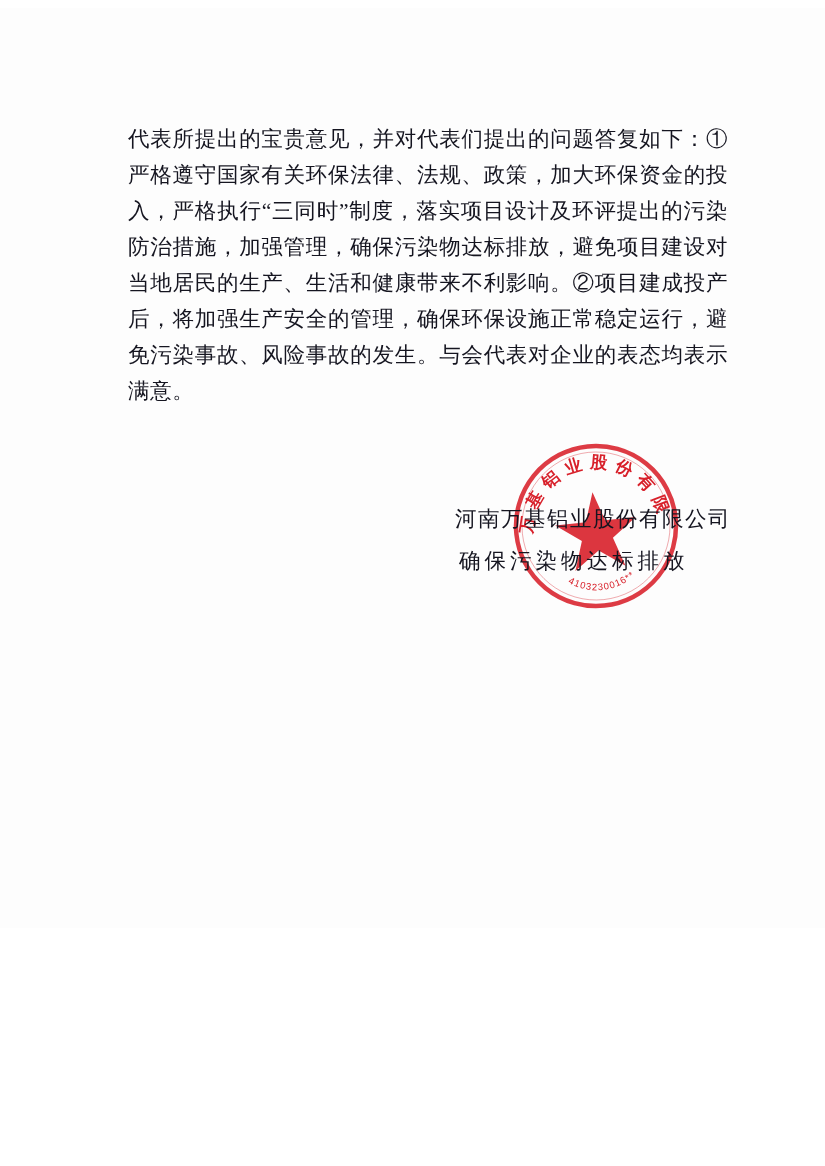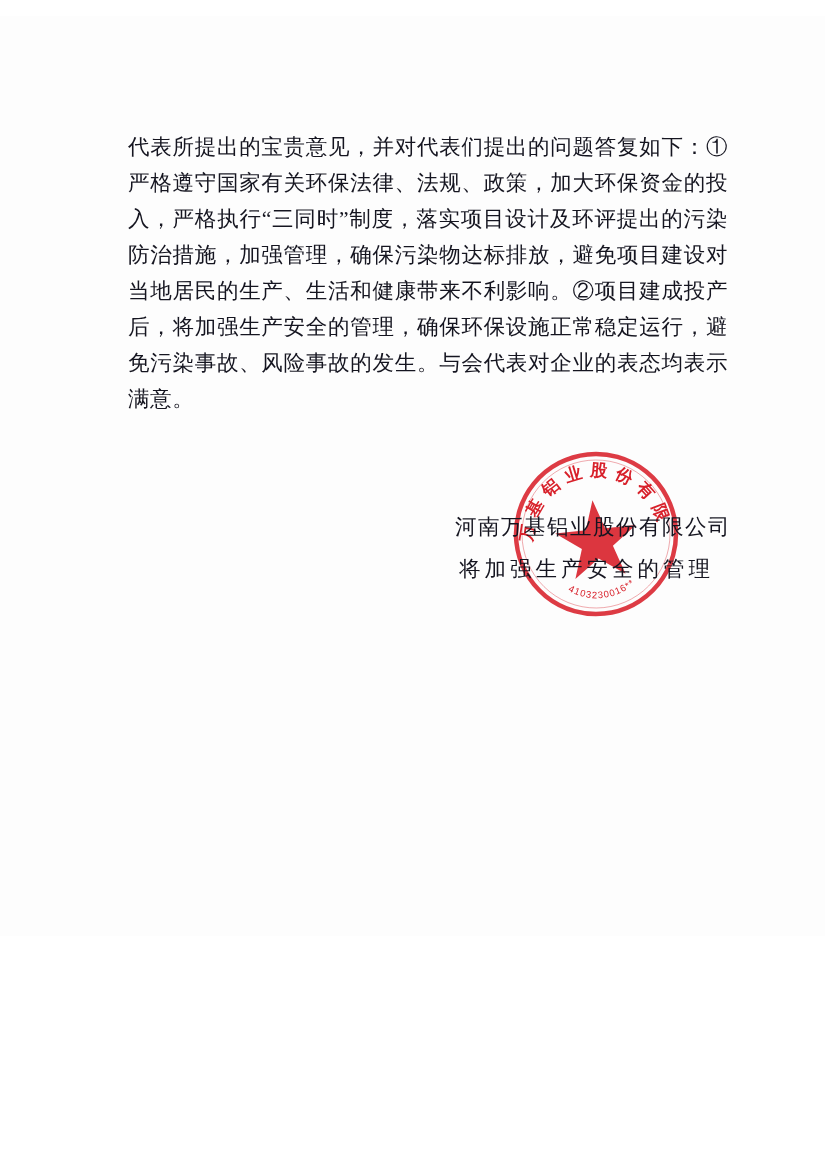--- a/index.html
+++ b/index.html
@@ -10,21 +10,21 @@
     width: 825px;
     height: 1166px;
     background: #ffffff;
     font-family: "Liberation Serif", serif;
     color: #1a1a22;
     position: relative;
     overflow: hidden;
   }
   .page {
     position: absolute;
-    left: 0; top: 16px;
+    left: 0; top: 8px;
     width: 825px;
     height: 920px;
     background: #fdfdfd;
   }
   .body-text {
     position: absolute;
     left: 128px;
     top: 113px;
     width: 600px;
     font-size: 21.5px;
@@ -108,16 +108,16 @@
         <path id="sealArcBottom" d="M 34,118 A 58,58 0 0 0 138,118" fill="none" stroke="none"></path>
         <text class="seal-num">
           <textPath href="#sealArcBottom" startOffset="50%" text-anchor="middle">4103230016**</textPath>
         </text>
       </g>
     </svg>
   </div>
 
   <div class="signature-block">
     <div class="sig-line">河南万基铝业股份有限公司</div>
-    <div class="sig-line date">将加强生产安全的管理</div>
+    <div class="sig-line date">确保污染物达标排放</div>
   </div>
 
 </div>
 
 </body></html>

